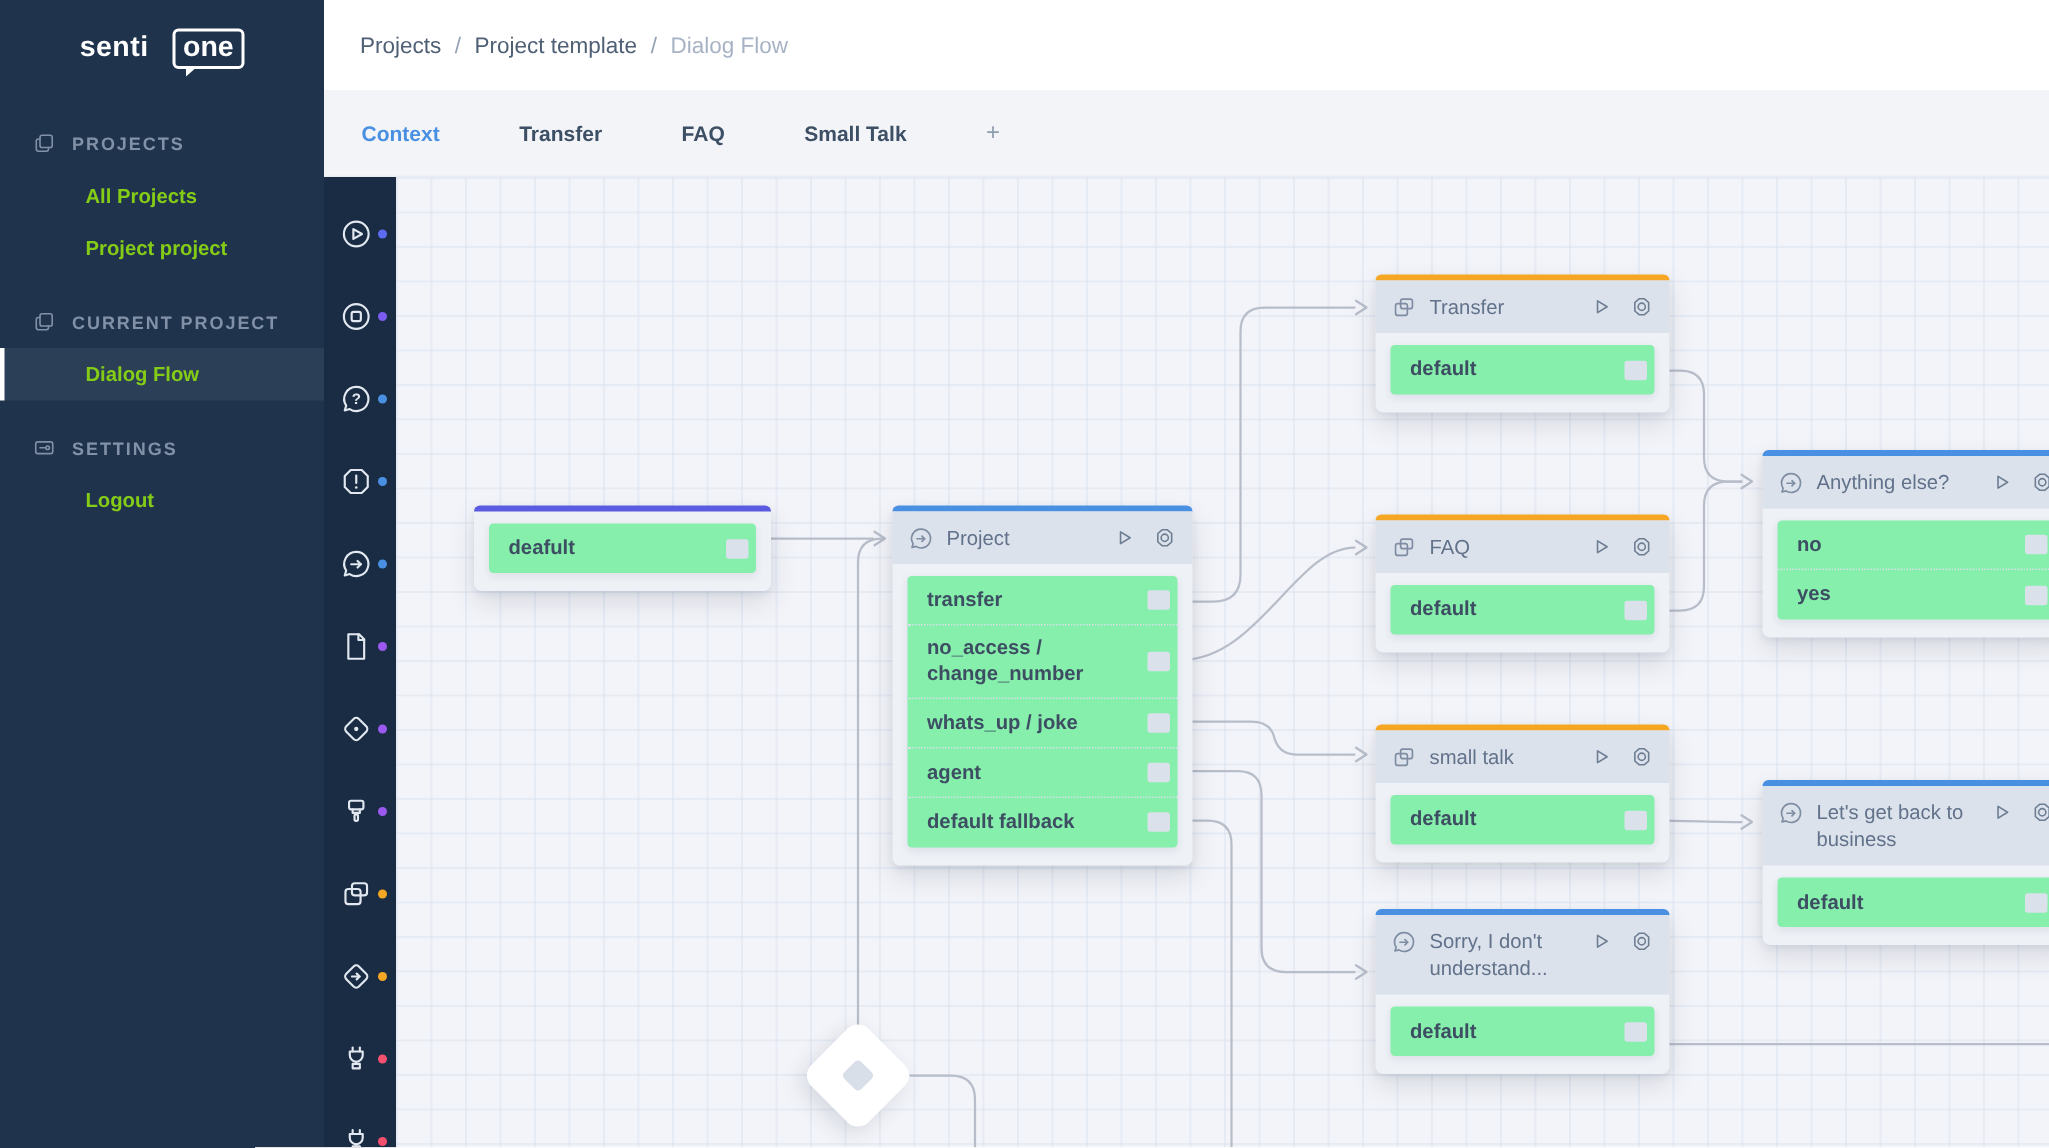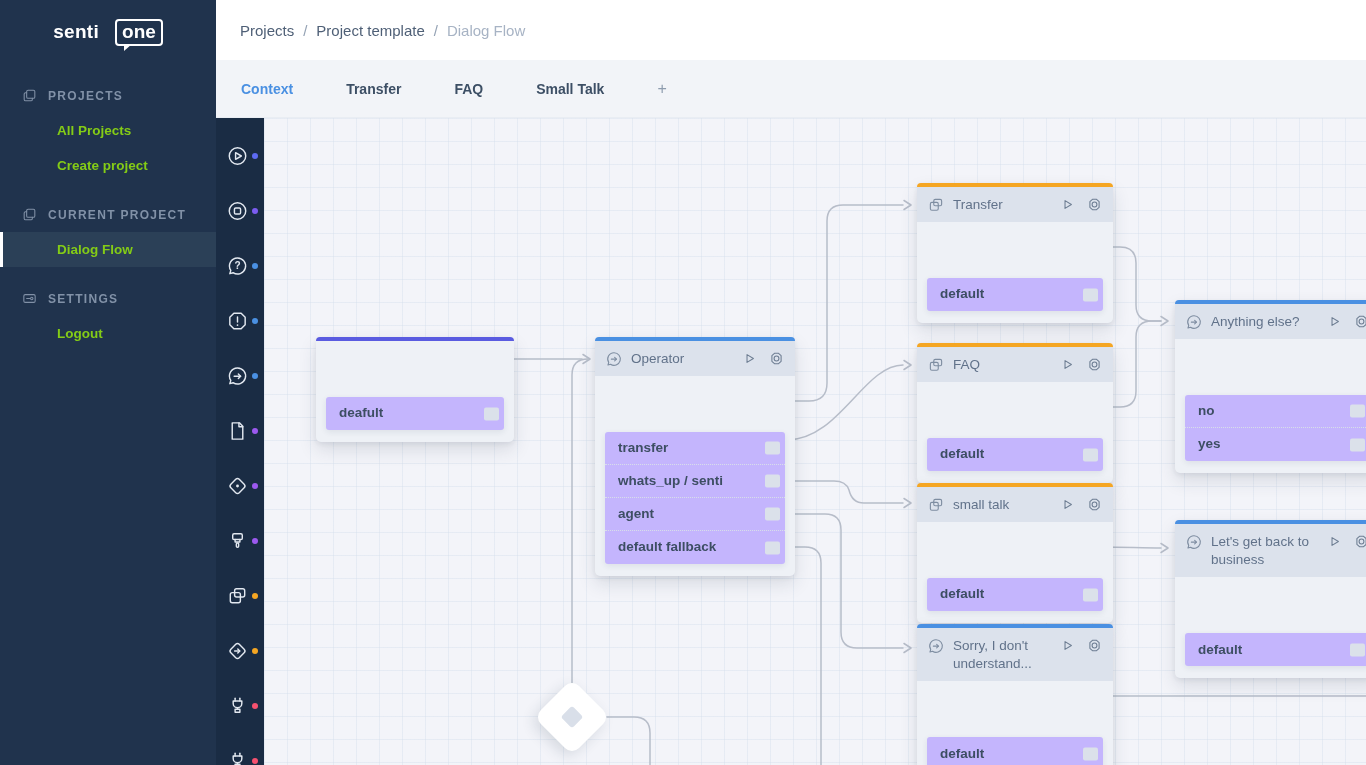--- a/index.html
+++ b/index.html
@@ -52,34 +52,34 @@
     box-shadow:0 8px 18px rgba(35,54,78,.13), 0 2px 5px rgba(35,54,78,.08); }
   .ntop { height:4px; border-radius:5px 5px 0 0; }
   .ntop.purple { background:#5a5be0; } .ntop.blue { background:#4a90e2; } .ntop.orange { background:#f5a623; }
   .nhead { background:#dce2ec; display:flex; align-items:flex-start; gap:8px; padding:8px 10px;
     font-size:13.5px; color:#61728a; }
   .nhead .hicon { width:18px; height:18px; color:#7e8da1; flex:none; margin-top:1px; }
   .nhead .ntitle { flex:1; line-height:1.35; padding-top:1px; }
   .nhead .actions { display:flex; gap:10px; color:#6d7d92; flex:none; padding-top:1px; }
   .nhead .actions .aicon { width:17px; height:17px; cursor:pointer; }
   .nbody { padding:8px 10px 12px; }
-  .rowcard { background:#c4b5fd; border-radius:3px; box-shadow:0 2px 6px rgba(35,54,78,.09);margin-top:48px; }
+  .rowcard { background:#86efac; border-radius:3px; box-shadow:0 2px 6px rgba(35,54,78,.09); }
   .frow { position:relative; display:flex; align-items:center; min-height:33px; padding:0 26px 0 13px;
     font-size:13.5px; font-weight:bold; color:#3d4e63; border-bottom:1px dotted #d8dfe9; line-height:1.25; }
   .frow:last-child { border-bottom:none; }
   .frow.two { padding-top:7px; padding-bottom:7px; }
   .handle { position:absolute; right:5px; top:50%; transform:translateY(-50%);
     width:15px; height:13px; border-radius:2px; background:#dbe1ea; cursor:pointer; }
 
   .n-start    { left:52px;  top:219px; width:198px; }
   .n-operator { left:331px; top:219px; width:200px; }
   .n-transfer { left:653px; top:65px;  width:196px; }
   .n-faq      { left:653px; top:225px; width:196px; }
   .n-smalltalk{ left:653px; top:365px; width:196px; }
-  .n-sorry    { left:653px; top:506px; width:196px; }
+  .n-sorry    { left:653px; top:488px; width:196px; }
   .n-anything { left:911px; top:182px; width:205px; }
   .n-letsget  { left:911px; top:402px; width:205px; }
 
   .diamond { position:absolute; left:281px; top:572px; width:54px; height:54px; z-index:2;
     background:#fff; border-radius:10px; transform:rotate(45deg);
     box-shadow:0 6px 14px rgba(35,54,78,.14); cursor:pointer; }
   .diamond .core { position:absolute; left:50%; top:50%; width:16px; height:16px; margin:-8px 0 0 -8px;
     background:#d9dfe9; border-radius:3px; }
 
   svg { fill:none; stroke:currentColor; stroke-width:1.5; stroke-linecap:round; stroke-linejoin:round; width:100%; height:100%; display:block; }
@@ -99,21 +99,21 @@
       <div class="section-head">
         <span class="sicon">
             <svg viewBox="0 0 24 24">
               <rect x="8" y="4.5" width="11.5" height="11.5" rx="2"></rect>
               <path d="M16 16v1.5a2 2 0 0 1-2 2H6.5a2 2 0 0 1-2-2V10a2 2 0 0 1 2-2H8"></path>
             </svg>
           </span>
         <span>PROJECTS</span>
       </div>
       <div class="side-item">All Projects</div>
-      <div class="side-item">Create project</div>
+      <div class="side-item">Project project</div>
     </div>
 
     <div class="side-section">
       <div class="section-head">
         <span class="sicon">
             <svg viewBox="0 0 24 24">
               <rect x="8" y="4.5" width="11.5" height="11.5" rx="2"></rect>
               <path d="M16 16v1.5a2 2 0 0 1-2 2H6.5a2 2 0 0 1-2-2V10a2 2 0 0 1 2-2H8"></path>
             </svg>
           </span>
@@ -313,43 +313,47 @@
     <div class="node n-operator">
       <div class="ntop blue"></div>
       <div class="nhead">
         <span class="hicon">
             <svg viewBox="0 0 24 24">
               <path d="M12 3.6a8.4 8.4 0 1 1-4.6 15.4L4 20l1-3.4A8.4 8.4 0 0 1 12 3.6z"></path>
               <line x1="8.5" y1="12.2" x2="15.2" y2="12.2"></line>
               <polyline points="12.9,9.9 15.2,12.2 12.9,14.5"></polyline>
             </svg>
           </span>
-        <span class="ntitle">Operator</span>
+        <span class="ntitle">Project</span>
         <span class="actions">
           <span class="aicon">
               <svg viewBox="0 0 24 24">
                 <polygon points="8.5,6.5 17.5,12 8.5,17.5"></polygon>
               </svg>
             </span>
           <span class="aicon">
               <svg viewBox="0 0 24 24">
                 <polygon points="9.5,4.5 14.5,4.5 18.5,8 18.5,16 14.5,19.5 9.5,19.5 5.5,16 5.5,8"></polygon>
                 <circle cx="12" cy="12" r="3.4"></circle>
               </svg>
             </span>
         </span>
       </div>
       <div class="nbody">
         <div class="rowcard">
           <div class="frow">
             <span>transfer</span>
             <span class="handle"></span>
           </div>
-          <div class="frow">
-            <span>whats_up / senti</span>
+          <div class="frow two">
+            <span>no_access / change_number</span>
+            <span class="handle"></span>
+          </div>
+          <div class="frow">
+            <span>whats_up / joke</span>
             <span class="handle"></span>
           </div>
           <div class="frow">
             <span>agent</span>
             <span class="handle"></span>
           </div>
           <div class="frow">
             <span>default fallback</span>
             <span class="handle"></span>
           </div>

